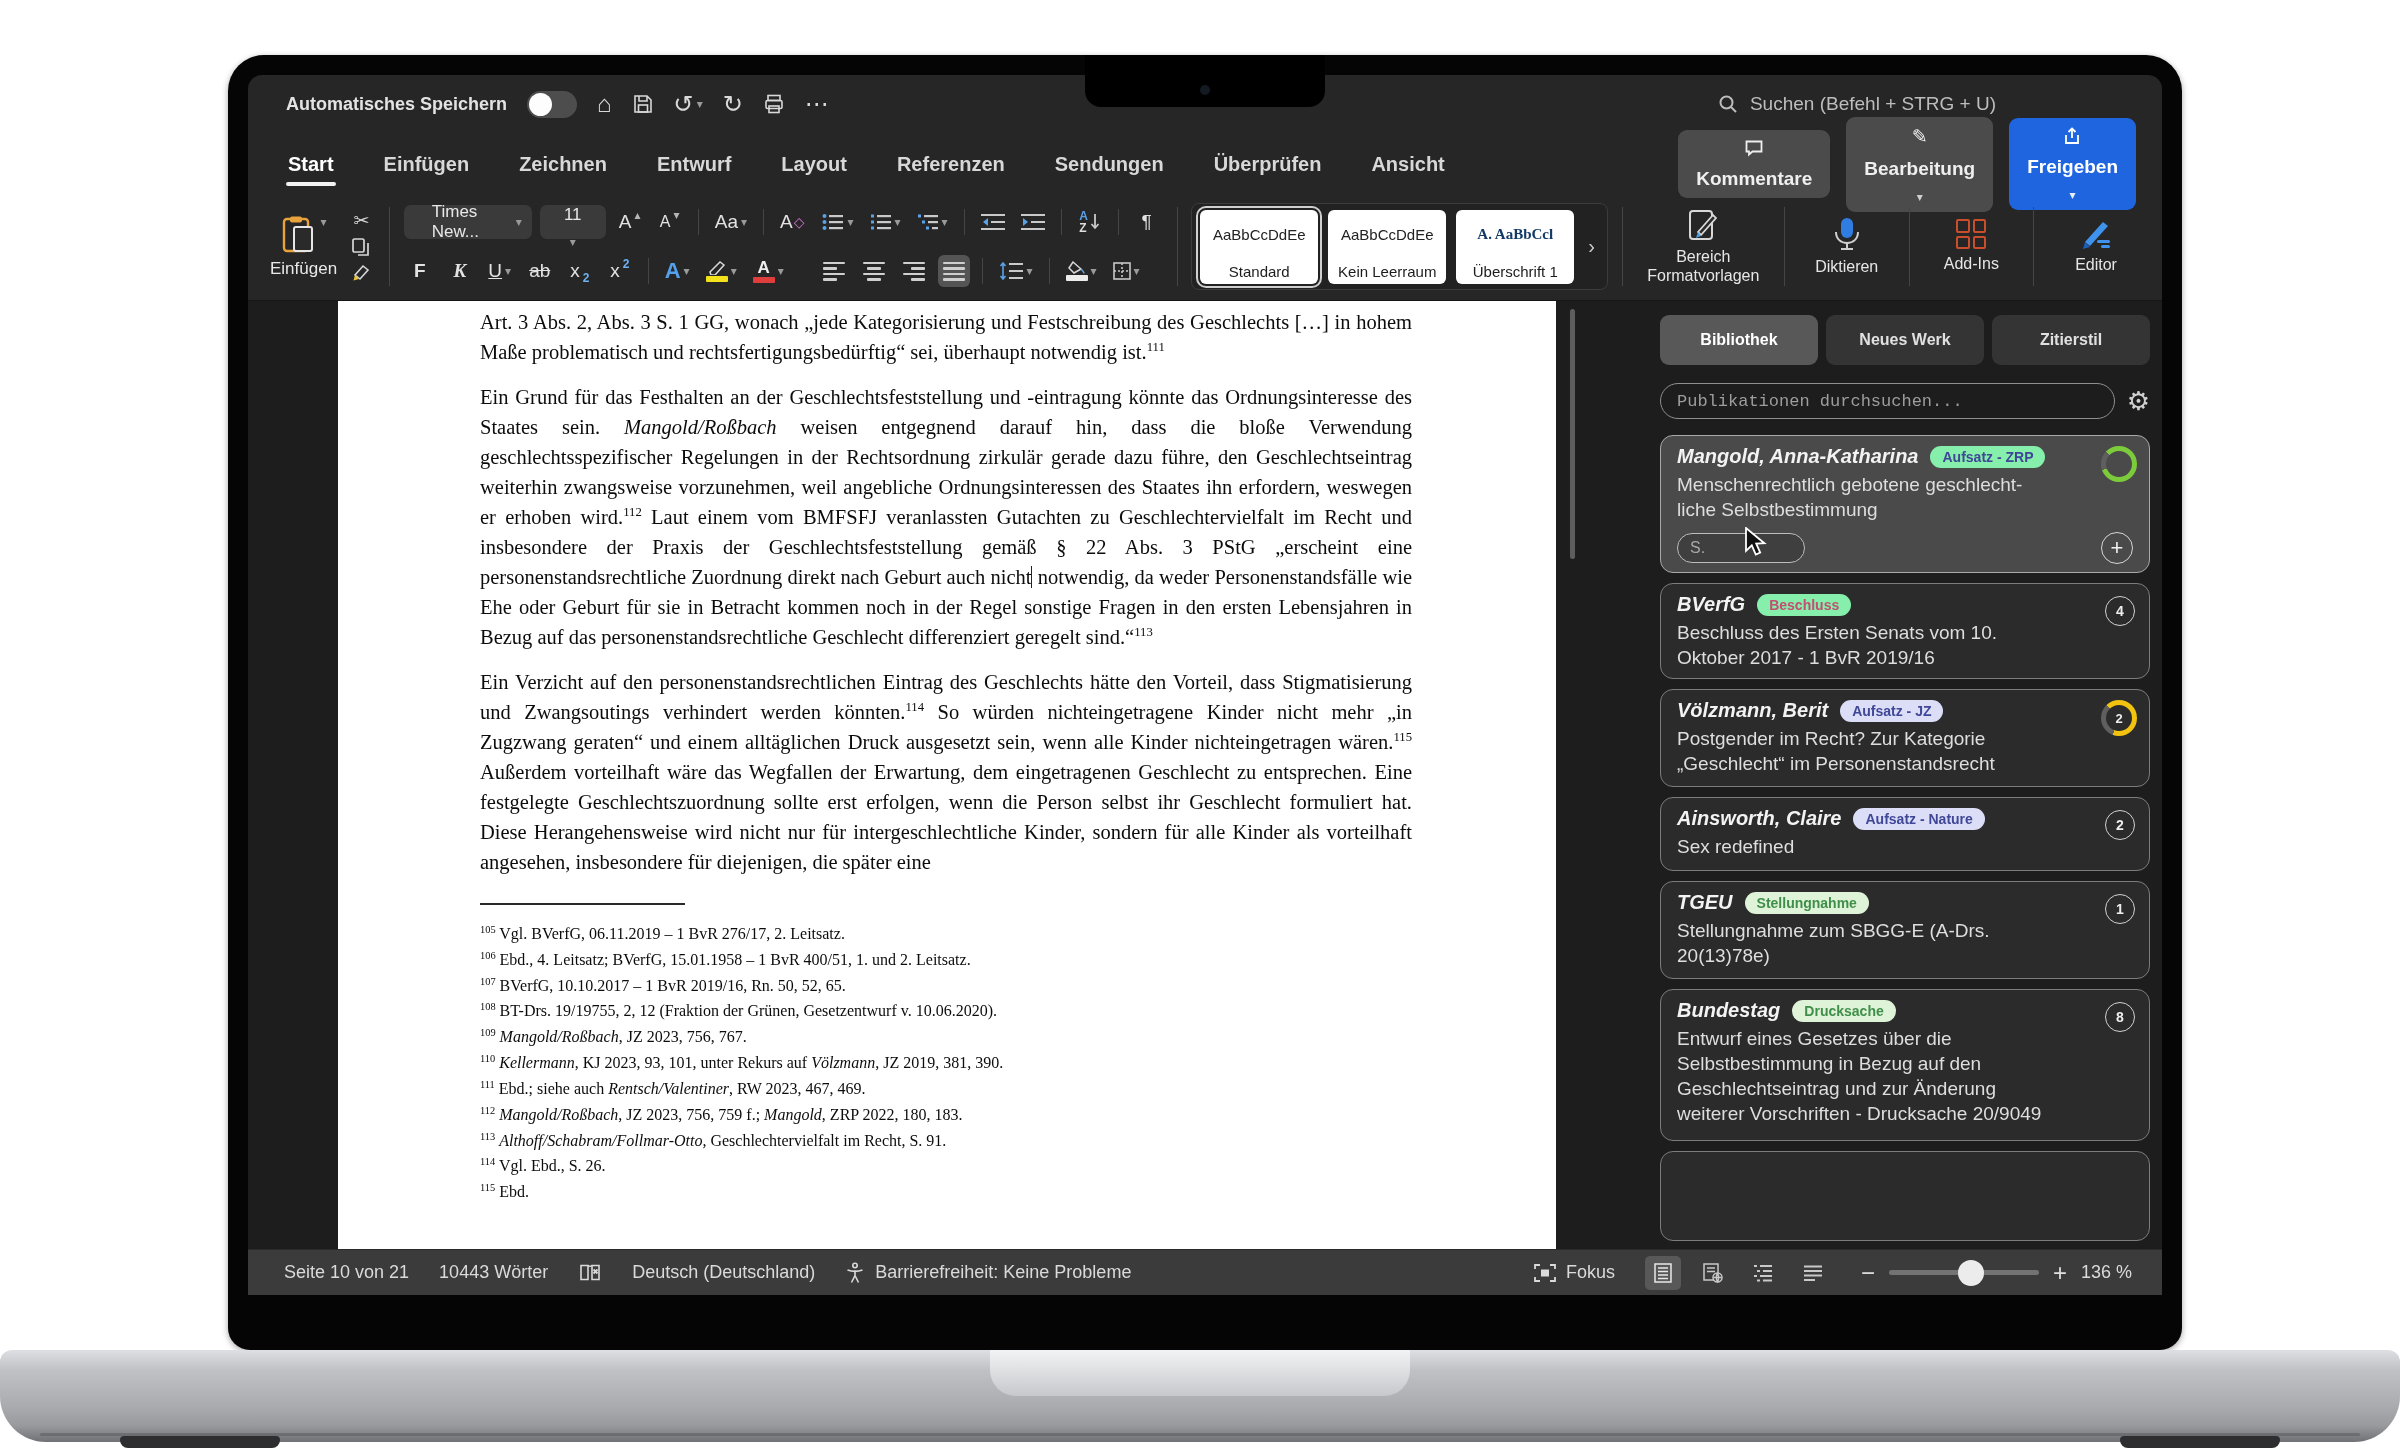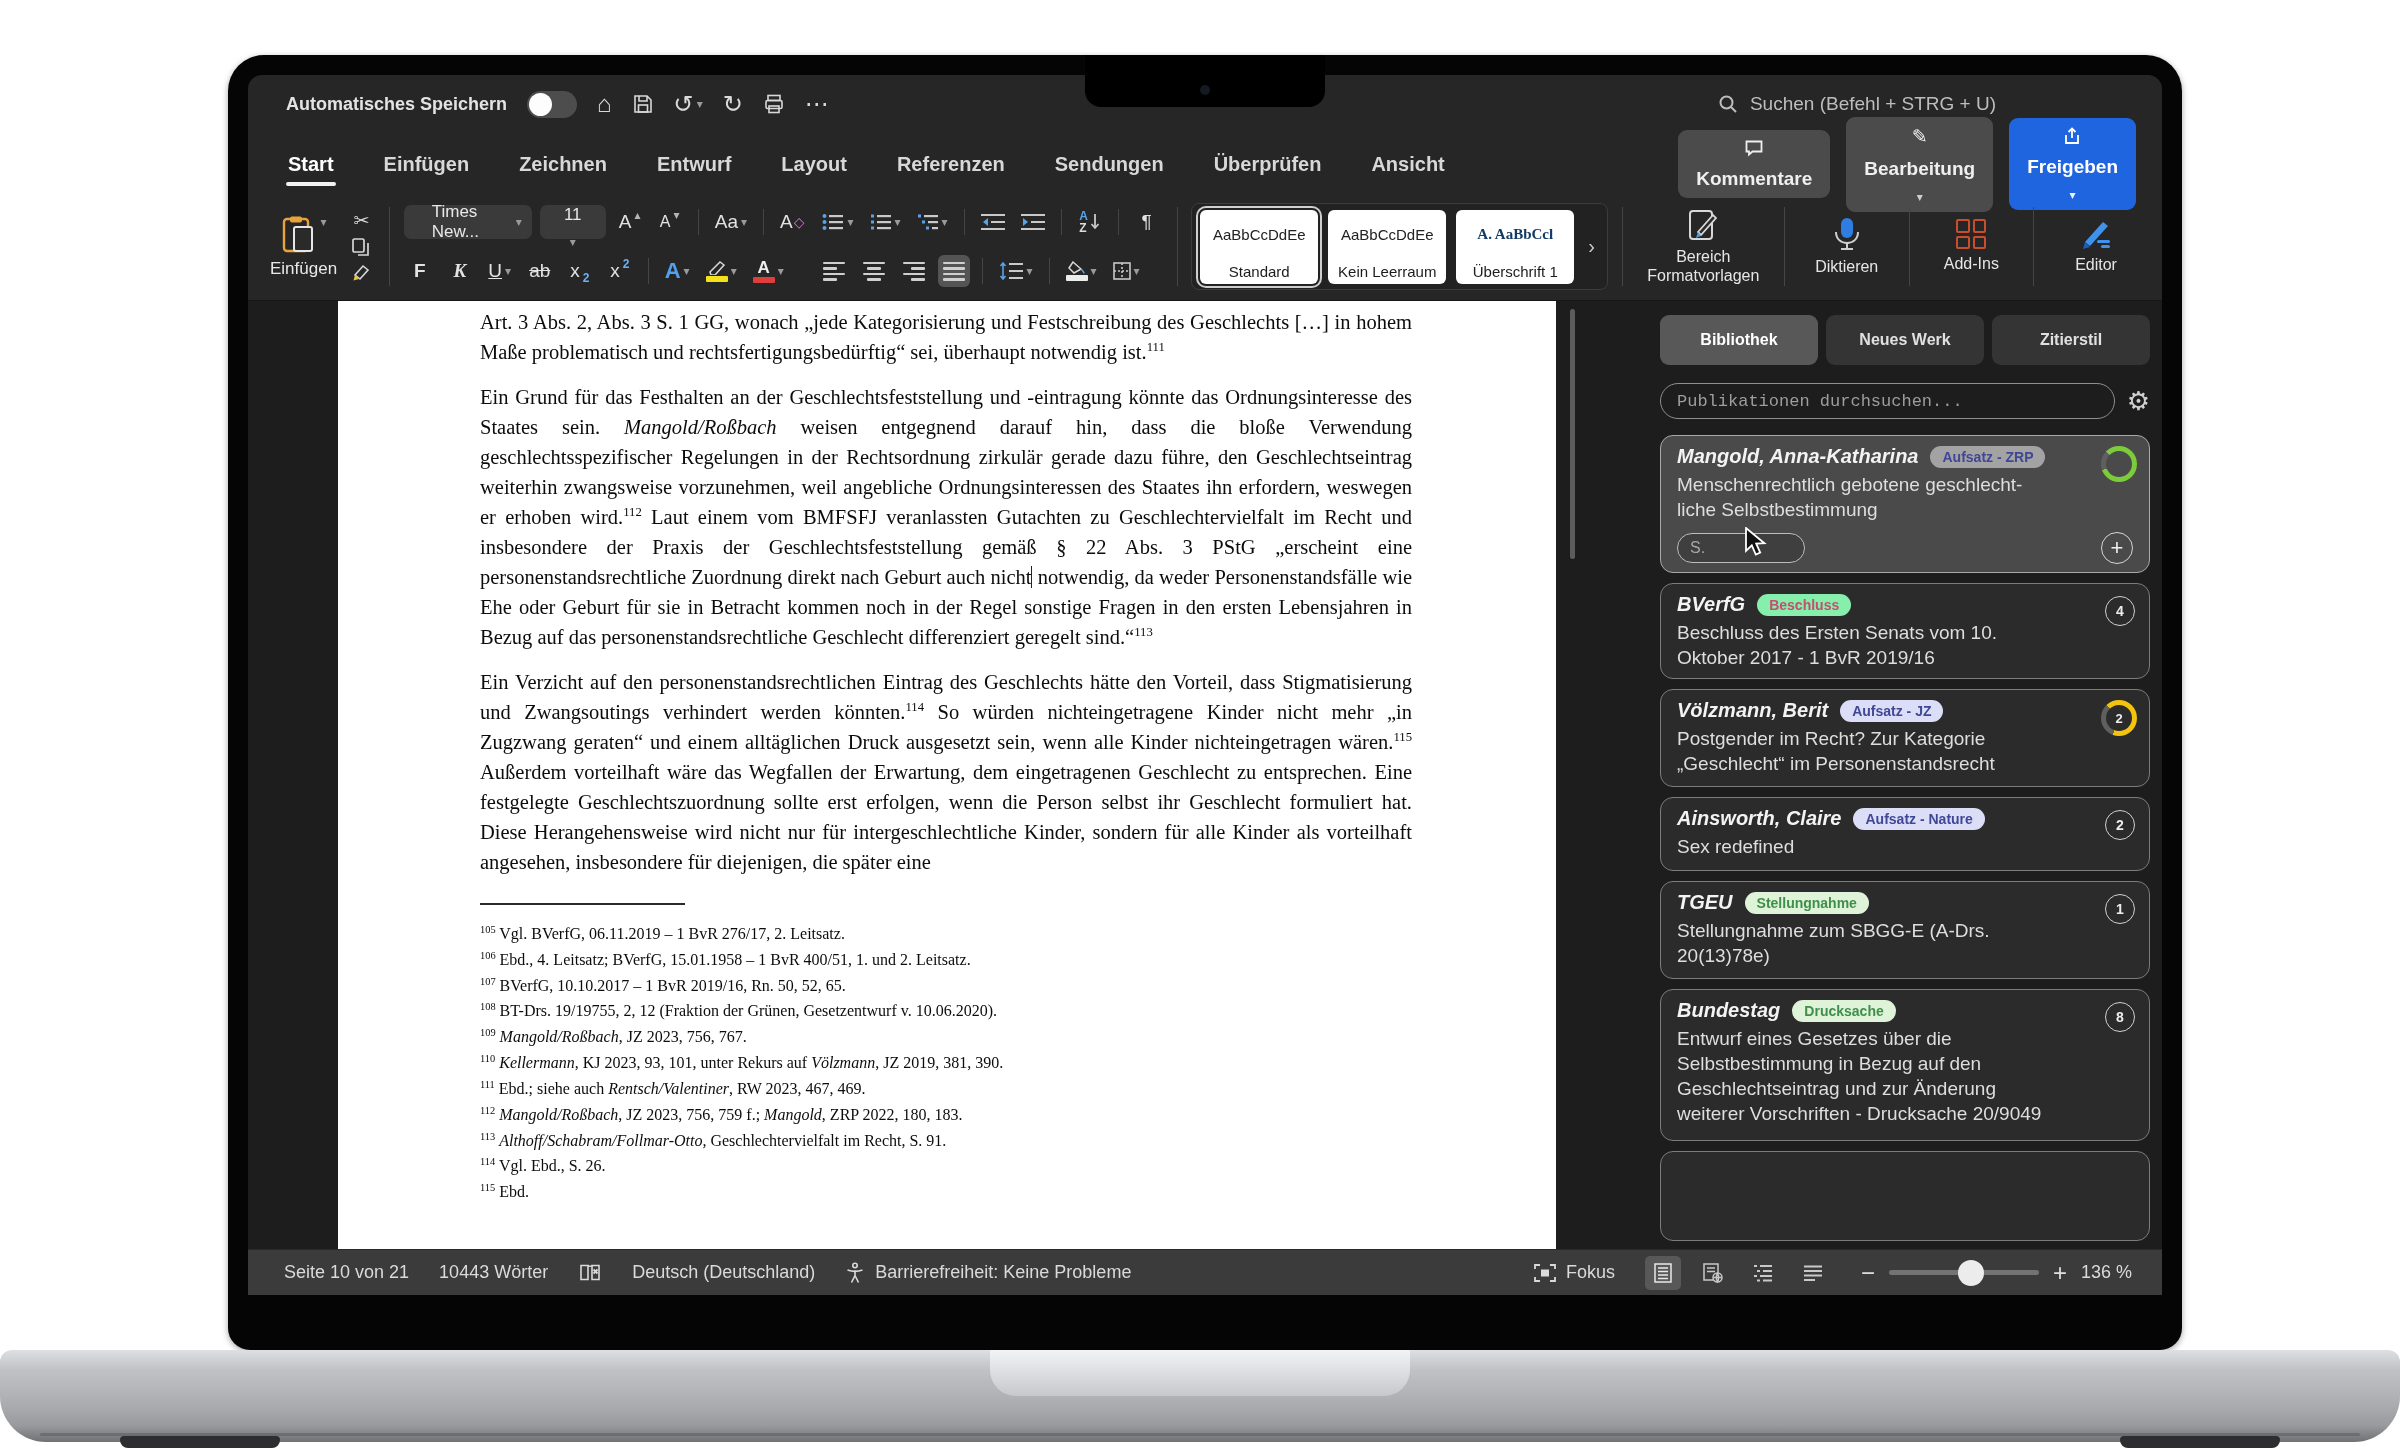--- a/index.html
+++ b/index.html
@@ -564,21 +564,21 @@
               <div class="side-tab">Zitierstil</div>
             </div>
           <div class="side-search-row">
             <input class="side-search" placeholder="Publikationen durchsuchen..." style="">
             <span class="gear">⚙</span>
           </div>
           <div class="cards" id="cards">
               <div class="card highlighted" style="height: 138px;">
                 <div class="card-head">
                   <span class="pub-author">Mangold, Anna-Katharina</span>
-                  <span class="badge" style="background: #a3a3a3; color: rgb(63, 71, 150);">Aufsatz - ZRP</span>
+                  <span class="badge" style="background: #86efac; color: rgb(63, 71, 150);">Aufsatz - ZRP</span>
                 </div>
                 <div class="ring" style="--rc: #7ccb3a; --rf: 0.82;"></div>
                 <div class="pub-title">Menschenrechtlich gebotene geschlecht-
 liche Selbstbestimmung</div>
                 <div class="card-foot">
                   <input class="page-input" placeholder="S." style="">
                   <button class="add-btn">+</button>
                 </div>
               </div>
               <div class="card" style="height: 96px;">

